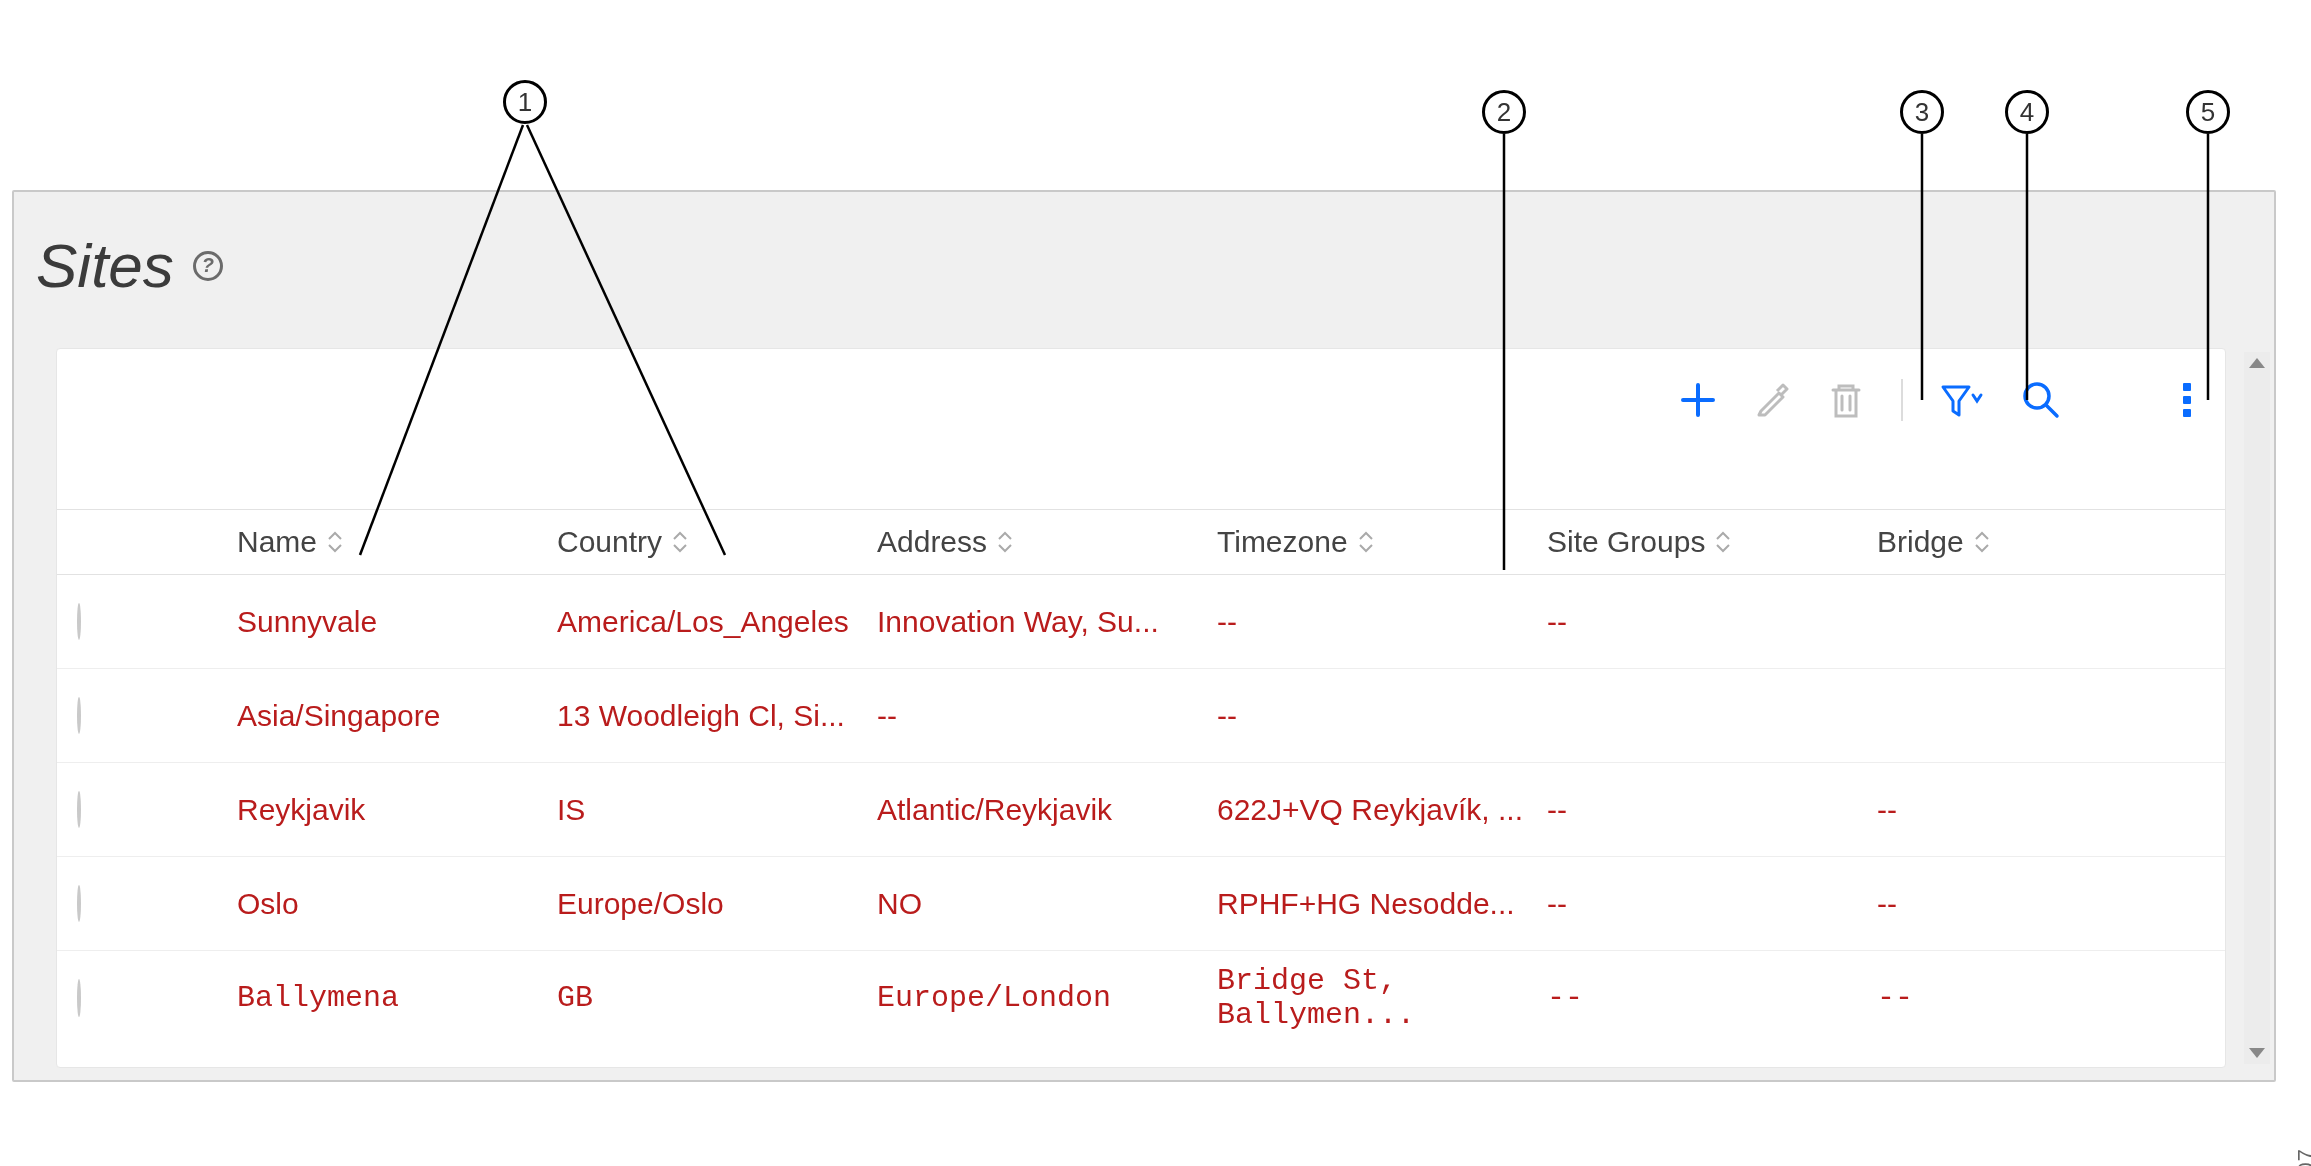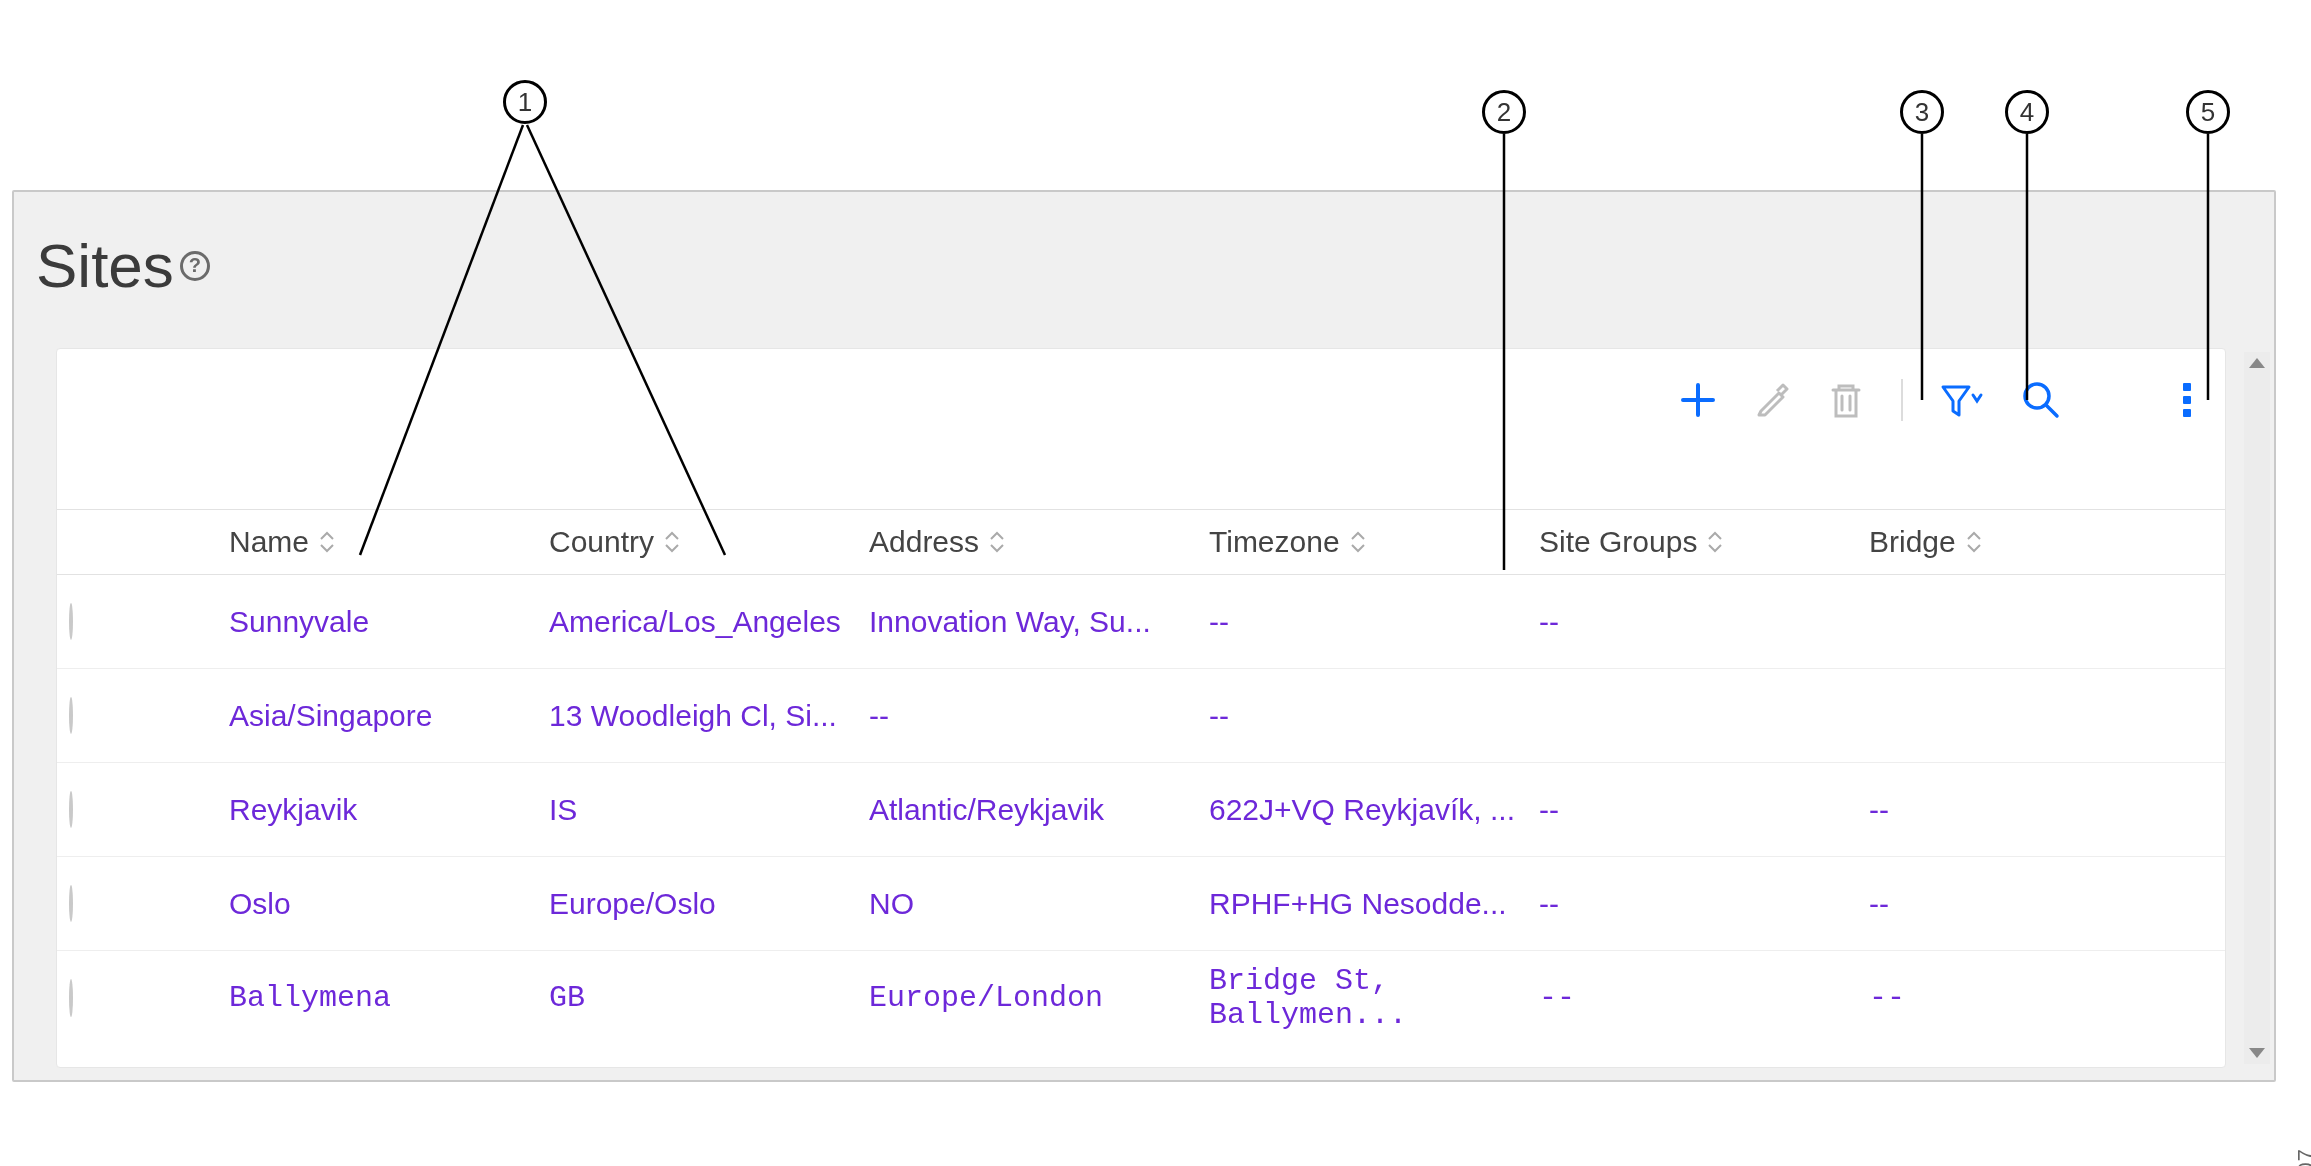--- a/index.html
+++ b/index.html
@@ -56,21 +56,22 @@
 
   .frame-title {
     position: absolute;
     top: 38px;
     left: 22px;
     font-size: 62px;
     font-weight: 400;
     color: #3b3b3b;
     display: flex;
     align-items: center;
-    gap: 6px;
+    gap: 19px;
+    font-style: italic;
   }
   .help-circle {
     width: 30px;
     height: 30px;
     border: 3px solid #6b6b6b;
     border-radius: 50%;
     display: inline-flex;
     align-items: center;
     justify-content: center;
     font-size: 20px;
@@ -107,39 +108,39 @@
   .table {
     position: absolute;
     left: 0;
     right: 0;
     top: 160px;
   }
   .thead, .trow {
     display: grid;
     grid-template-columns: 160px 320px 320px 340px 330px 330px 1fr;
     align-items: center;
-    padding: 0 12px;
+    padding: 0 20px;
   }
   .thead {
     height: 66px;
     border-bottom: 1px solid #e2e2e2;
     border-top: 1px solid #e2e2e2;
     font-size: 30px;
     color: #444;
   }
   .th { display:flex; align-items:center; gap:10px; }
   .sort {
     display:inline-flex; flex-direction:column; gap:2px;
   }
   .sort svg { display:block; }
   .trow {
     height: 94px;
     border-bottom: 1px solid #eee;
     font-size: 30px;
-    color: #6d28d9;
+    color: #b91c1c;
   }
   .radio {
     width: 34px; height:34px;
     border: 2.5px solid #c9c9c9;
     border-radius: 50%;
   }
 
   .scrollbar {
     position: absolute;
     right: 4px;

